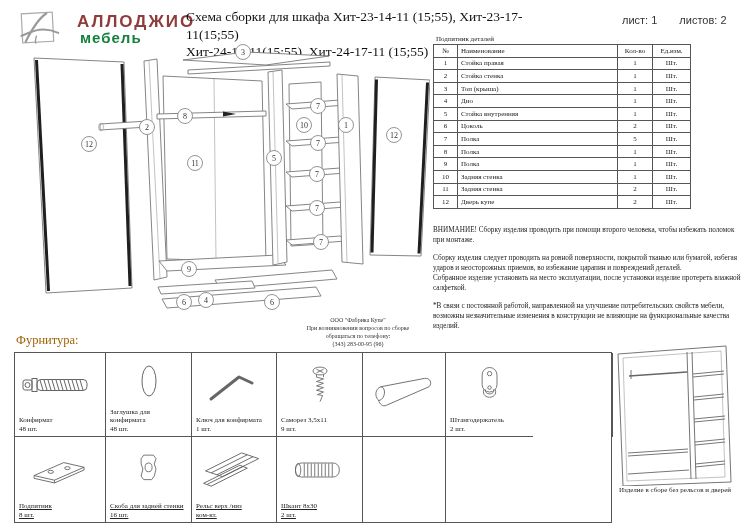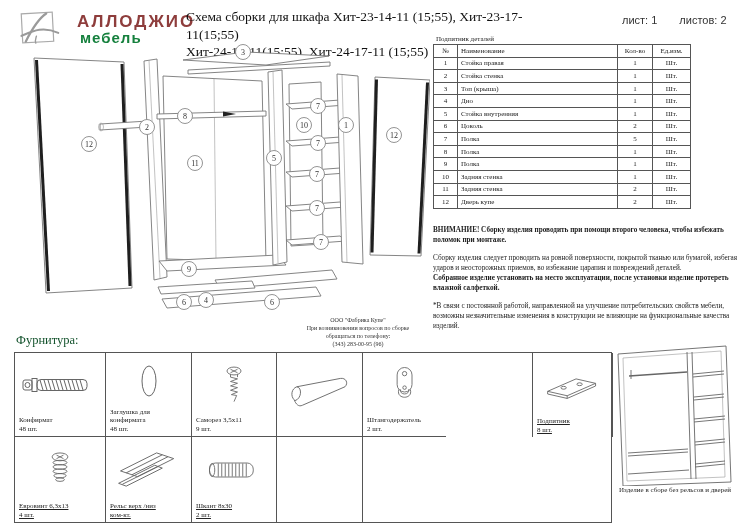--- a/index.html
+++ b/index.html
@@ -21,33 +21,33 @@
   .tbl-caption{font-size:7px;color:#222;}
   table.parts{border-collapse:collapse;table-layout:fixed;font-size:7px;color:#222;}
   table.parts th, table.parts td{border:1px solid #555;padding:0 3px;height:11.6px;
     overflow:hidden;white-space:nowrap;font-weight:normal;}
   table.parts th{text-align:center;}
   td.c{text-align:center;}
 
   
   .notes{font-size:7.2px;line-height:1.35;color:#222;width:312px;}
   .notes p{margin:0;}
-  .notes p.gap{margin-bottom:9px;font-weight:bold;}
+  .notes p.gap{margin-bottom:9px;}
 
   .factory-note{font-size:6px;line-height:1.35;text-align:center;color:#333;}
 
   
   .panel{fill:#ffffff;stroke:#777;stroke-width:0.9;}
   .thin{stroke:#999;stroke-width:0.6;fill:none;}
   .dark{stroke:#1f1f1f;stroke-width:3;fill:none;}
   .lbl circle{fill:#ffffff;stroke:#888;stroke-width:0.9;}
   .lbl text{font:8px "Liberation Serif",serif;text-anchor:middle;fill:#333;}
 
   
-  .hw-heading{font-size:12.5px;color:#14532d;}
+  .hw-heading{font-size:12.5px;color:#a16207;}
   .hw-grid{display:grid;grid-template-columns:91px 86px 85px 86px 83px 87px 80px;
     grid-template-rows:84px 85px;border:1px solid #555;box-sizing:border-box;}
   .hw-cell{border-right:1px solid #555;border-bottom:1px solid #555;
     display:flex;flex-direction:column;justify-content:flex-end;box-sizing:border-box;}
   .hw-cell.lastcol{border-right:none;}
   .hw-cell.lastrow{border-bottom:none;text-decoration:underline;}
   .hw-icon{flex:1;display:flex;align-items:center;justify-content:center;padding:2px 4px 0 4px;}
   .hw-icon svg{stroke:#666;fill:none;stroke-width:1;}
   .hw-label{padding:1px 4px 3px 4px;font-size:7px;line-height:1.2;color:#222;}
 
@@ -342,20 +342,31 @@
       <svg width="70" height="40" viewBox="0 0 70 40">
           <ellipse cx="35" cy="20" rx="7" ry="15"></ellipse>
         </svg>
     </div>
     <div class="hw-label">
         <div>Заглушка для конфирмата</div>
         <div>48 шт.</div>
       </div>
   </div>
 
+  <div class="hw-cell">
+    <div class="hw-icon">
+      <svg width="70" height="40" viewBox="0 0 70 40">
+        <path d="M12,34 L40,12 L53,18" stroke-width="3" stroke-linecap="round" stroke-linejoin="round"></path>
+      </svg>
+    </div>
+    <div class="hw-label">
+        <div>Ключ для конфирмата</div>
+        <div>1 шт.</div>
+      </div>
+  </div>
 
   <div class="hw-cell">
     <div class="hw-icon">
       <svg width="70" height="46" viewBox="0 0 80 46">
         <ellipse cx="40" cy="7" rx="8" ry="4.5"></ellipse>
           <line x1="36" y1="5" x2="44" y2="9"></line>
           <line x1="44" y1="5" x2="36" y2="9"></line>
         <path d="M36,11 L36,14 M44,11 L44,14"></path>
         <polyline points="36,14 44,16 36,19 44,21 36,24 44,26 36,29 44,31 37,34 43,35 40,42"></polyline>
       </svg>
@@ -402,39 +413,33 @@
         <path d="M12,26 L12,29 L34,34 L34,31 M66,17 L66,20 L34,34"></path>
       </svg>
     </div>
     <div class="hw-label">
         <div>Подпятник</div>
         <div>8 шт.</div>
       </div>
   </div>
 
 
-
   <div class="hw-cell lastrow">
     <div class="hw-icon">
-      <svg width="70" height="48" viewBox="0 0 80 46">
-        <ellipse cx="40" cy="8" rx="9" ry="4.5"></ellipse>
-          <line x1="36" y1="6" x2="44" y2="10"></line>
-          <line x1="44" y1="6" x2="36" y2="10"></line>
-        <ellipse cx="40" cy="14.5" rx="8" ry="2.6"></ellipse>
-          <ellipse cx="40" cy="19.5" rx="8" ry="2.6"></ellipse>
-        <ellipse cx="40" cy="24.5" rx="8" ry="2.6"></ellipse>
-          <ellipse cx="40" cy="29.5" rx="7" ry="2.4"></ellipse>
-        <ellipse cx="40" cy="34" rx="5" ry="2"></ellipse>
-      </svg>
-    </div>
-    <div class="hw-label">
-        <div>Евровинт 6,3х13</div>
-        <div>4 шт.</div>
-      </div>
-  </div>
+      <svg width="70" height="46" viewBox="0 0 80 46">
+        <path d="M31,10 L34,6 L45,6 L48,10 L46,16 L48,22 L46,30 L43,34 L34,34 L31,30 L33,22 L31,16 Z"></path>
+        <ellipse cx="39.5" cy="20" rx="4" ry="5"></ellipse>
+      </svg>
+    </div>
+    <div class="hw-label">
+        <div>Скоба для задней стенки</div>
+        <div>16 шт.</div>
+      </div>
+  </div>
+
 
   <div class="hw-cell lastrow">
     <div class="hw-icon">
       <svg width="76" height="46" viewBox="0 0 80 46">
         <polygon points="10,24 48,5 66,11 28,30"></polygon>
         <line x1="16" y1="26" x2="54" y2="7"></line>
           <line x1="22" y1="28" x2="60" y2="9"></line>
         <polygon points="8,37 46,18 54,21 16,40"></polygon>
           <line x1="12" y1="38" x2="50" y2="19"></line>
       </svg>

